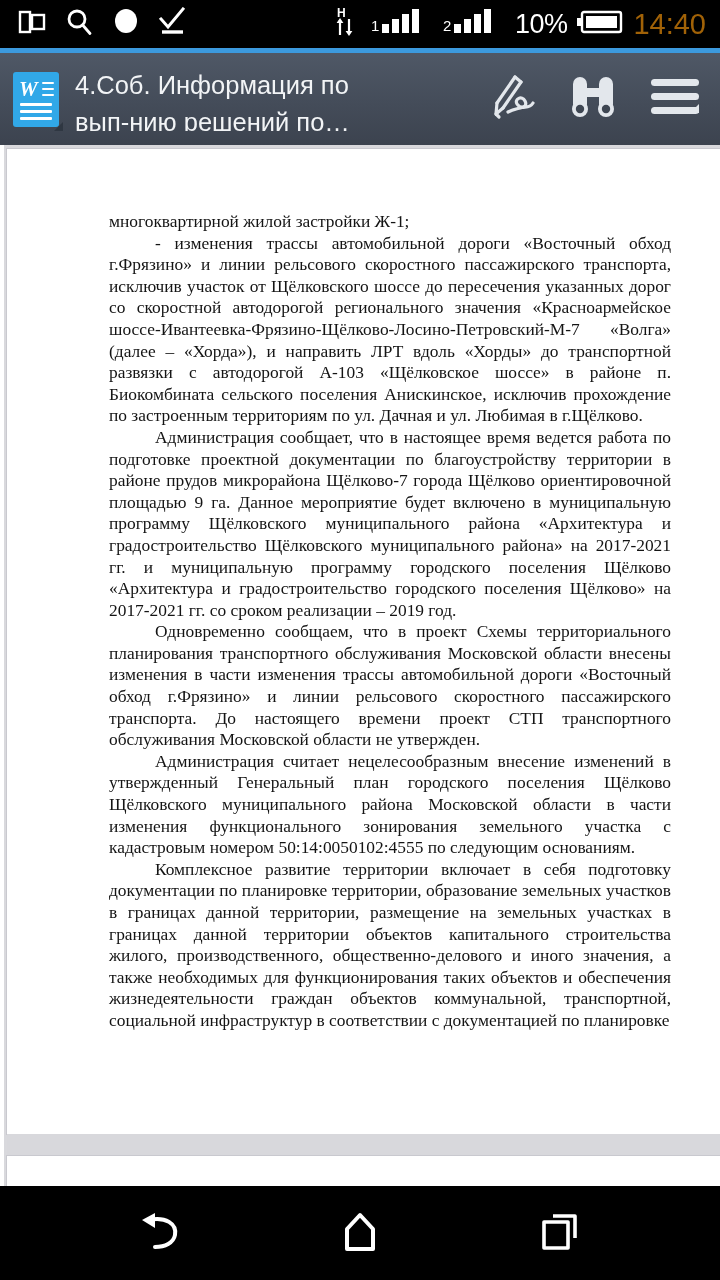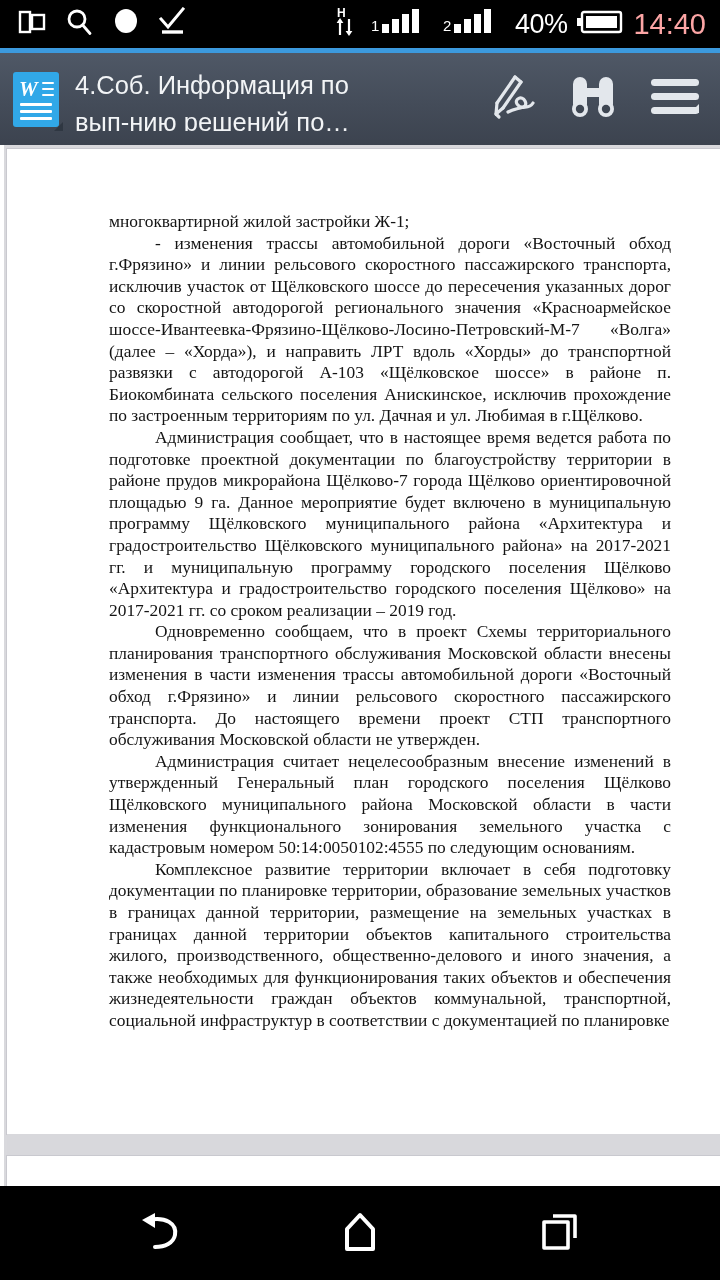--- a/index.html
+++ b/index.html
@@ -48,21 +48,21 @@
   .sb-icon { display: block; }
 
   .sb-text {
     color: #ffffff;
     font-size: 27px;
     font-family: "Liberation Sans", sans-serif;
     letter-spacing: -0.5px;
     line-height: 1;
   }
   .sb-clock {
-    color: #fca5a5;
+    color: #a16207;
     font-size: 29px;
     font-family: "Liberation Sans", sans-serif;
     letter-spacing: 0px;
     line-height: 1;
   }
   .blueline {
     position: absolute;
     top: 48px; left: 0;
     width: 720px;
     height: 5px;
@@ -283,21 +283,21 @@
       <span class="sb-icon">
         <svg width="62" height="30" viewBox="0 0 62 30">
           <text x="0" y="24" font-family="Liberation Sans, sans-serif" font-size="15" fill="#fff">2</text>
           <rect x="11" y="17" width="7" height="9" fill="#fff"></rect>
           <rect x="21" y="12" width="7" height="14" fill="#fff"></rect>
           <rect x="31" y="7" width="7" height="19" fill="#fff"></rect>
           <rect x="41" y="2" width="7" height="24" fill="#fff"></rect>
         </svg>
       </span>
 
-      <span class="sb-text">40%</span>
+      <span class="sb-text">10%</span>
 
       <span class="sb-icon">
         <svg width="46" height="26" viewBox="0 0 46 26">
           <rect x="5" y="3" width="39" height="20" rx="2" fill="none" stroke="#fff" stroke-width="2.4"></rect>
           <rect x="9" y="7" width="31" height="12" fill="#fff"></rect>
           <rect x="0" y="9" width="4" height="8" fill="#fff"></rect>
         </svg>
       </span>
 
       <span class="sb-clock">14:40</span>

